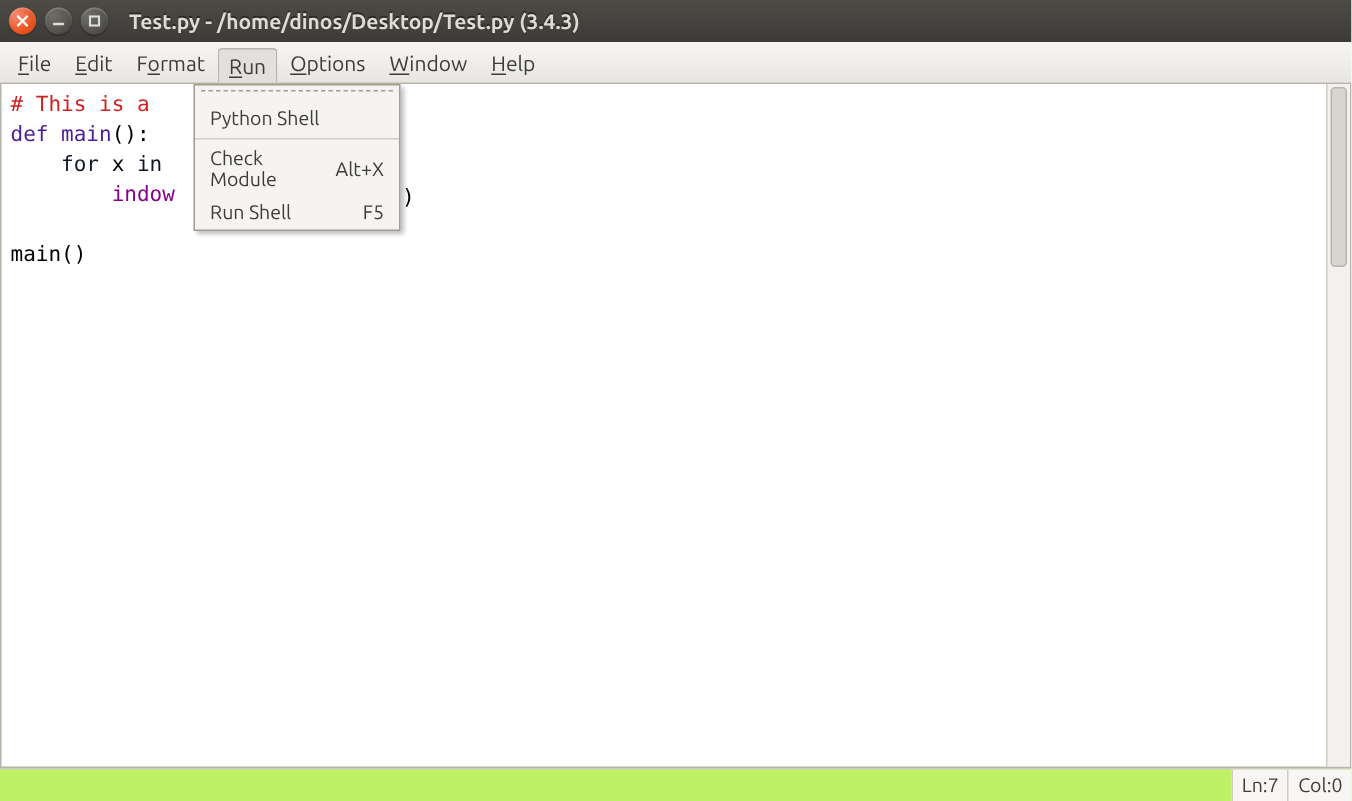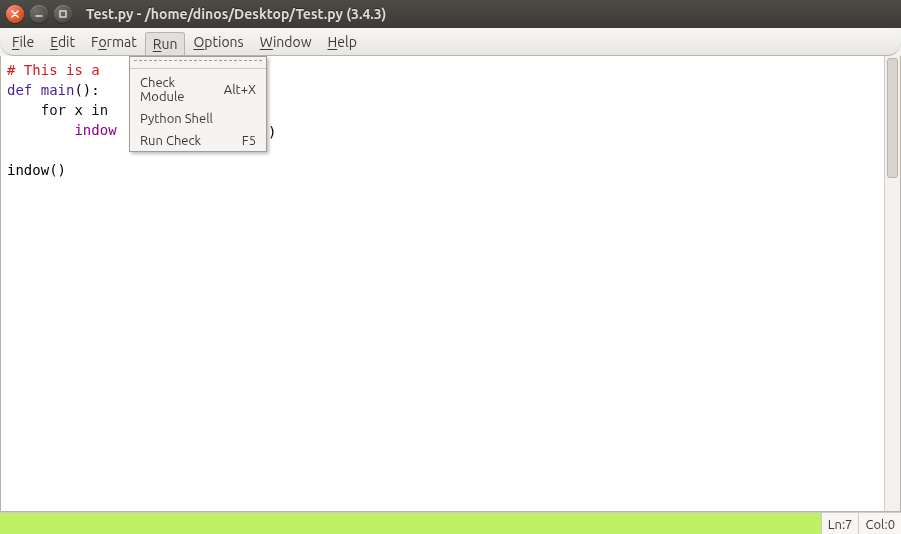--- a/index.html
+++ b/index.html
@@ -38,21 +38,20 @@
   
   .menubar {
     height: 28px;
     background: linear-gradient(to bottom, #f7f6f5, #e7e6e3);
     border-bottom: 1px solid #b8b4ac;
     display: flex;
     align-items: stretch;
     padding: 0 4px;
     font-size: 14px;
     color: #3c3b37;
-    border-radius: 14px;
   }
   .menu-item {
     padding: 0 8px;
     display: flex;
     align-items: center;
     cursor: default;
   }
   .menu-item.active {
     background: #e2e0dd;
     border: 1px solid #b8b4ac;
@@ -203,39 +202,39 @@
       <span><span class="mn-ul">H</span>elp</span>
     </div>
 </div>
 
 <div class="editor-frame">
   <div class="code"><span class="c-comment"># This is a </span>
 <span class="c-def">def </span><span class="c-name">main</span><span class="c-paren">():</span>
 <span>    </span><span class="c-keyword">for </span><span>x </span><span class="c-keyword">in</span>
 <span>        </span><span class="c-builtin">indow</span>
 
-<span>indow()</span></div>
+<span>main()</span></div>
   <div class="vscroll">
     <div class="thumb"></div>
   </div>
 </div>
 
 <span class="stray-paren">)</span>
 
 <div class="dropdown">
   <div class="dd-tear"></div>
+  <div class="dd-row">
+    <span class="dd-label">Python Shell</span>
+  </div>
   <div class="dd-row sep-before">
     <span class="dd-label">Check Module</span>
     <span class="dd-accel">Alt+X</span>
   </div>
   <div class="dd-row">
-    <span class="dd-label">Python Shell</span>
-  </div>
-  <div class="dd-row">
-    <span class="dd-label">Run Check</span>
+    <span class="dd-label">Run Shell</span>
     <span class="dd-accel">F5</span>
   </div>
 </div>
 
 <div class="statusbar">
   <div class="status-cell">
     <span>Ln: </span>
       <span>7</span>
   </div>
   <div class="status-cell">

